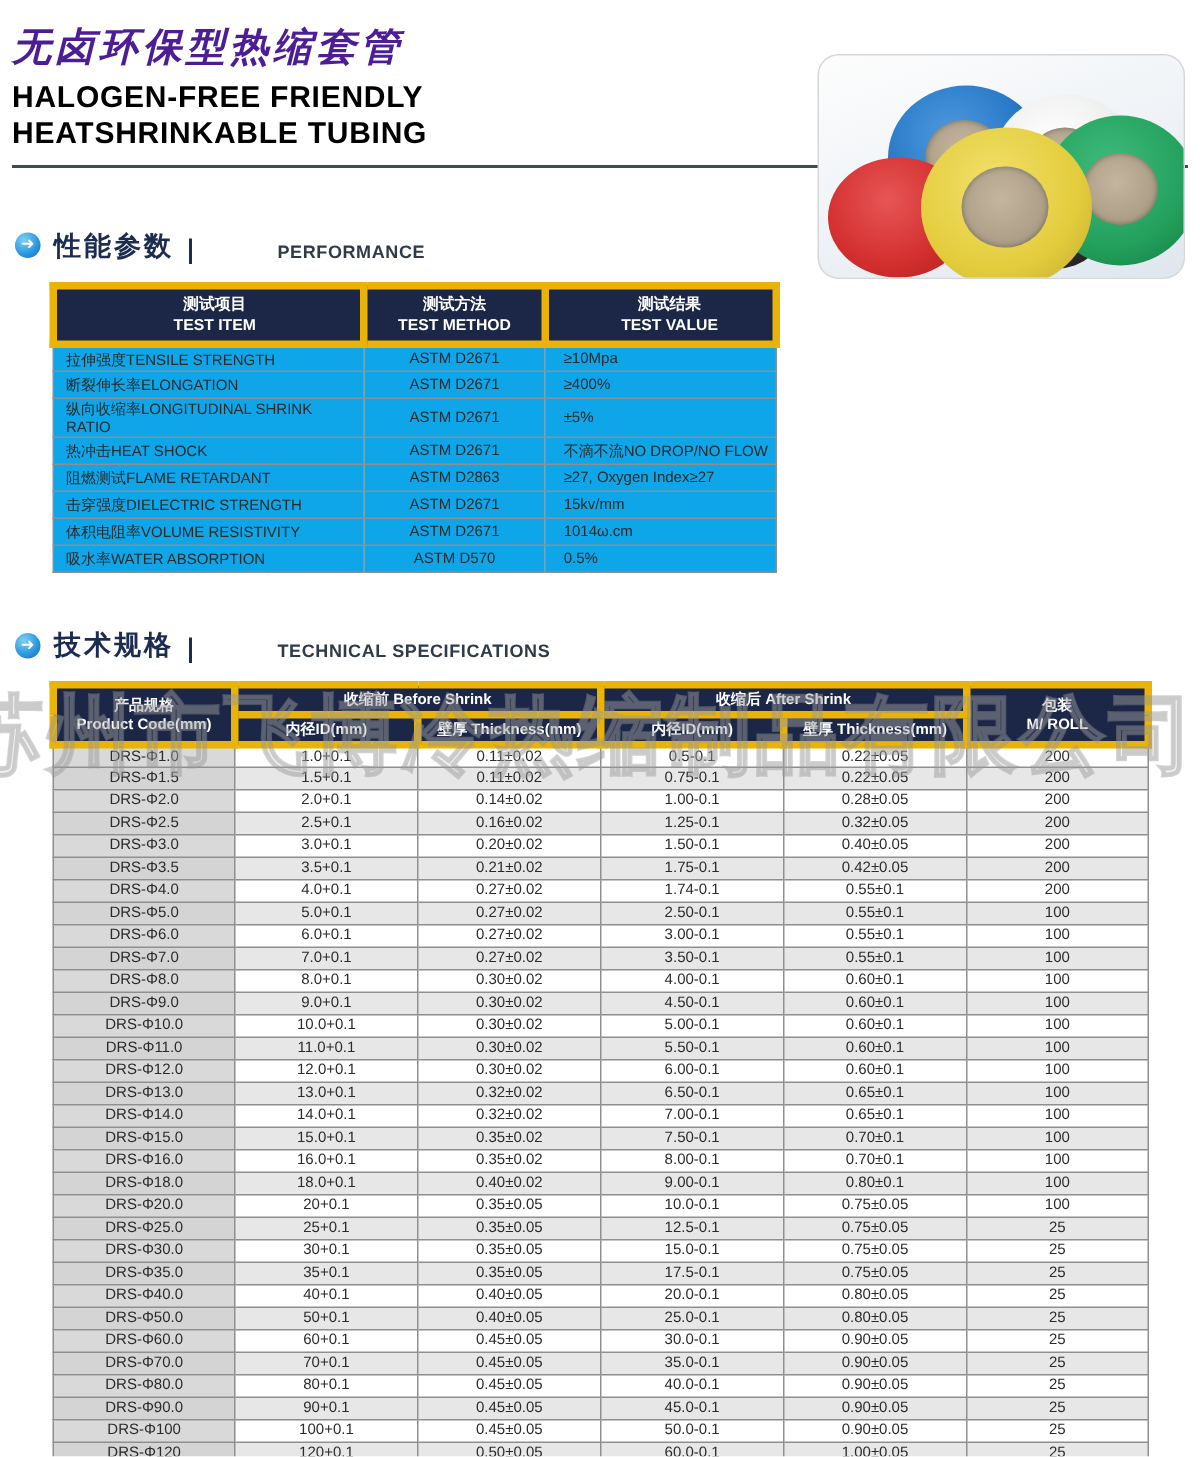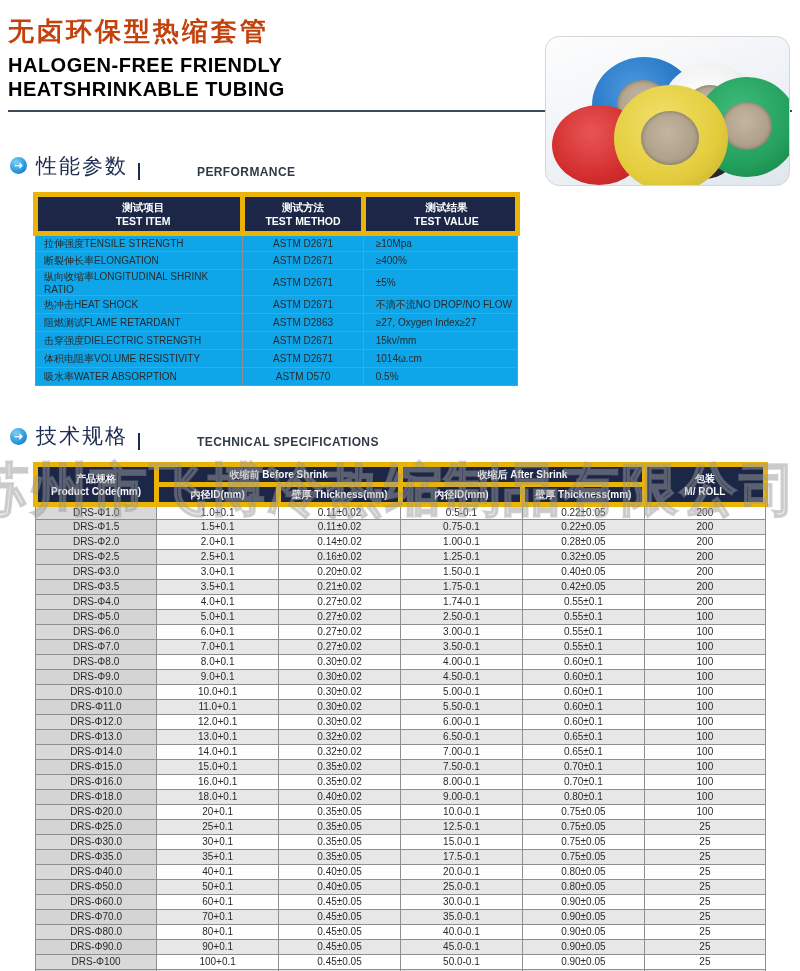--- a/index.html
+++ b/index.html
@@ -2,21 +2,21 @@
 <html><head>
 <meta charset="utf-8">
 <style>
   * { margin:0; padding:0; box-sizing:border-box; }
   html,body { background:#ffffff; }
   body { font-family:"Liberation Sans","DejaVu Sans",sans-serif; color:#222; }
   .page { position:relative; width:800px; height:971px; background:#fff; overflow:hidden; }
 
   
   .header { padding:14px 8px 0 8px; }
-  .title-zh { font-size:26px; font-weight:bold; color:#c2410c; letter-spacing:3px; }
+  .title-zh { font-size:26px; font-weight:bold; color:#4c1d95; letter-spacing:3px;font-style:italic; }
   .title-en { margin-top:4px; font-size:20px; line-height:1.22; color:#000000; letter-spacing:0.5px; font-weight:bold; }
   .rule { margin:8px 8px 0 8px; border-bottom:2px solid #3d4a5c; }
 
   
   .photo { position:absolute; top:36px; right:10px; width:245px; height:150px;
            border:1px solid #d6d6d6; border-radius:14px;
            background:linear-gradient(160deg,#fdfdfd 0%,#eef2f6 55%,#dfe6ee 100%);
            overflow:hidden; }
   .roll { position:absolute; border-radius:50%; }
   .core { position:absolute; border-radius:50%; background:radial-gradient(circle at 45% 40%, #c4b69e 0%, #ac9e86 70%, #948771 100%); box-shadow:inset 0 0 4px rgba(0,0,0,.35); }
@@ -27,21 +27,21 @@
   .roll-green { left:150px; top:40px; width:102px; height:100px; background:radial-gradient(circle at 42% 35%, #3fbb7c 0%, #23a05c 60%, #147a42 100%); z-index:3; }
   .roll-yellow{ left:68px; top:48px; width:114px; height:107px; background:radial-gradient(circle at 42% 35%, #f2e06a 0%, #e3cc3c 60%, #bfa92c 100%); z-index:4; }
 
   
   .section-head { display:flex; align-items:center; margin-left:10px; }
   .perf-head { margin-top:40px; }
   .spec-head { margin-top:36px; }
   .arrow-icon { width:17px; height:17px; border-radius:50%;
     background:radial-gradient(circle at 35% 30%, #7ed0f2 0%, #2d9ae0 55%, #1565b8 100%);
     color:#fff; font-size:11px; line-height:17px; text-align:center; margin-right:9px; }
-  .sec-zh { font-size:21px; font-weight:normal; color:#1c2b50; letter-spacing:2px; }
+  .sec-zh { font-size:18px; font-weight:bold; color:#1c2b50; letter-spacing:2px; }
   .sec-bar { border-left:2px solid #1c2b50; height:17px; margin:0 9px 0 10px; align-self:flex-end; }
   .sec-en { font-size:12px; font-weight:bold; color:#303b47; align-self:flex-end; padding-bottom:1px; letter-spacing:0.4px;margin-left:48px; }
 
   
   table { border-collapse:collapse; }
   th { background:#1c2747; color:#fff; font-weight:bold; border:5px solid #eab308; }
   td { border:1px solid #8f8f8f; color:#2a2a2a; }
   .th-zh { display:block; }
   .th-en { display:block; }
 

